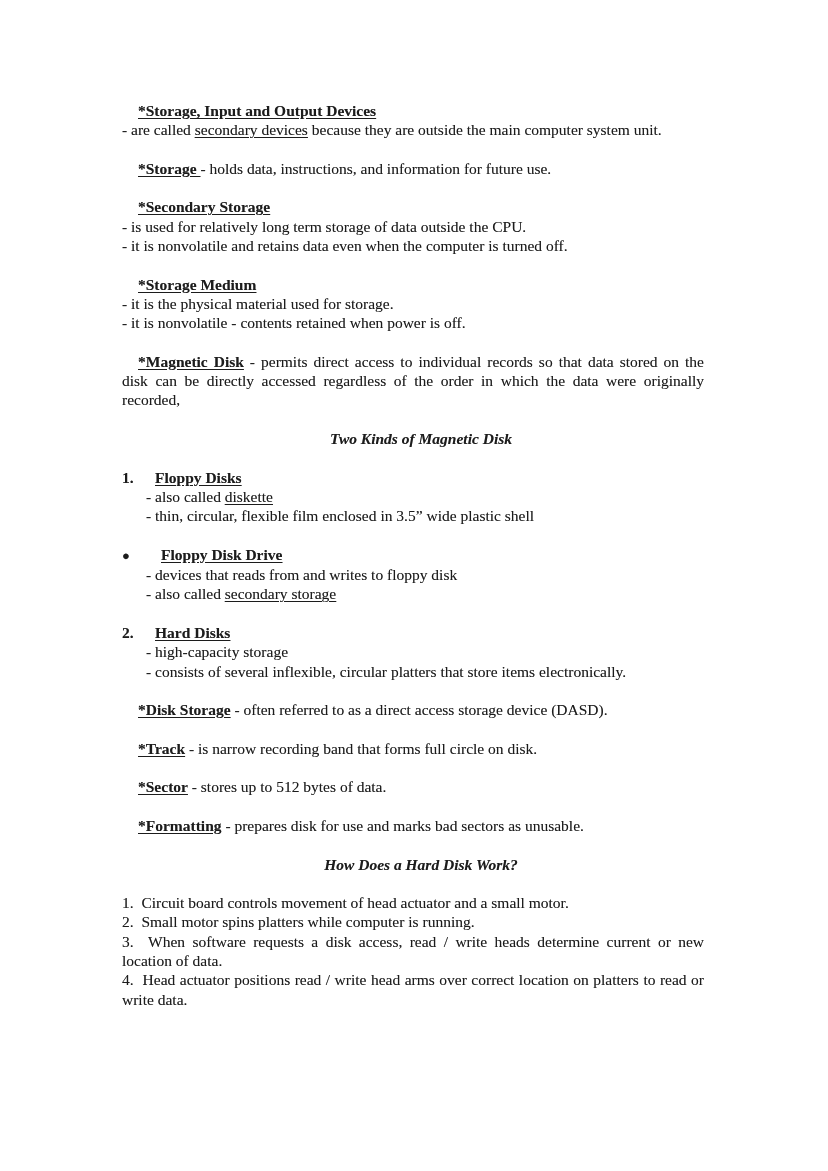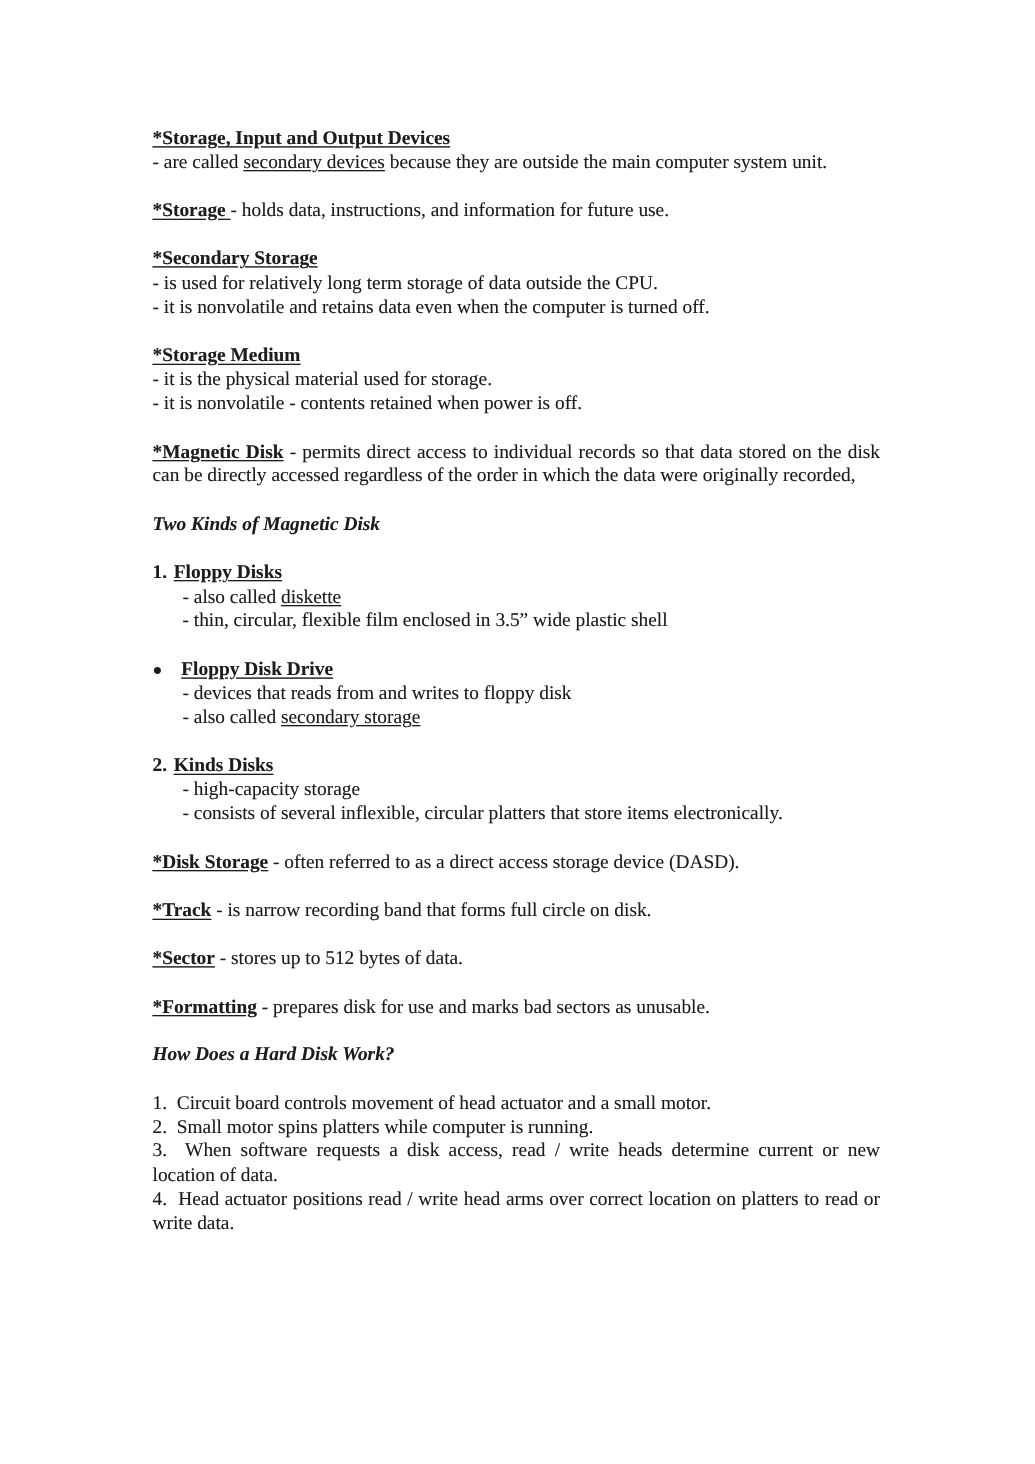--- a/index.html
+++ b/index.html
@@ -22,23 +22,23 @@
     text-shadow: 0 0 0.5px rgba(30,30,30,0.4);
   }
   .block {
     margin: 0 0 19.3px 0;
   }
   .block p {
     margin: 0;
     padding: 0;
   }
   p.justify { text-align: justify; text-justify: inter-word; }
-  p.center  { text-align: left; }
+  p.center  { text-align: center; }
   p.sub     { padding-left: 24px; }
-  span.b { font-weight: bold; }
+  span.b { font-weight: bold; margin-left: 16px; }
   span.u { text-decoration: underline; text-underline-offset: 2px; }
   span.i { font-style: italic; }
   .marker {
     display: inline-block;
     font-weight: bold;
   }
   .marker.num    { width: 17px; }
   .marker.bullet { width: 23px; font-weight: normal; font-size: 13px; }
 </style>
 </head>
@@ -72,21 +72,21 @@
       <p class="left"><span class="marker num">1.</span><span class="b u">Floppy Disks</span></p>
       <p class="left sub"><span>- also called </span><span class="u">diskette</span></p>
       <p class="left sub"><span>- thin, circular, flexible film enclosed in 3.5” wide plastic shell</span></p>
     </div>
     <div class="block">
       <p class="left"><span class="marker bullet">●</span><span class="b u">Floppy Disk Drive</span></p>
       <p class="left sub"><span>- devices that reads from and writes to floppy disk</span></p>
       <p class="left sub"><span>- also called </span><span class="u">secondary storage</span></p>
     </div>
     <div class="block">
-      <p class="left"><span class="marker num">2.</span><span class="b u">Kinds Disks</span></p>
+      <p class="left"><span class="marker num">2.</span><span class="b u">Hard Disks</span></p>
       <p class="left sub"><span>- high-capacity storage</span></p>
       <p class="left sub"><span>- consists of several inflexible, circular platters that store items electronically.</span></p>
     </div>
     <div class="block">
       <p class="left"><span class="b u">*Disk Storage</span><span> - often referred to as a direct access storage device (DASD).</span></p>
     </div>
     <div class="block">
       <p class="left"><span class="b u">*Track</span><span> - is narrow recording band that forms full circle on disk.</span></p>
     </div>
     <div class="block">

